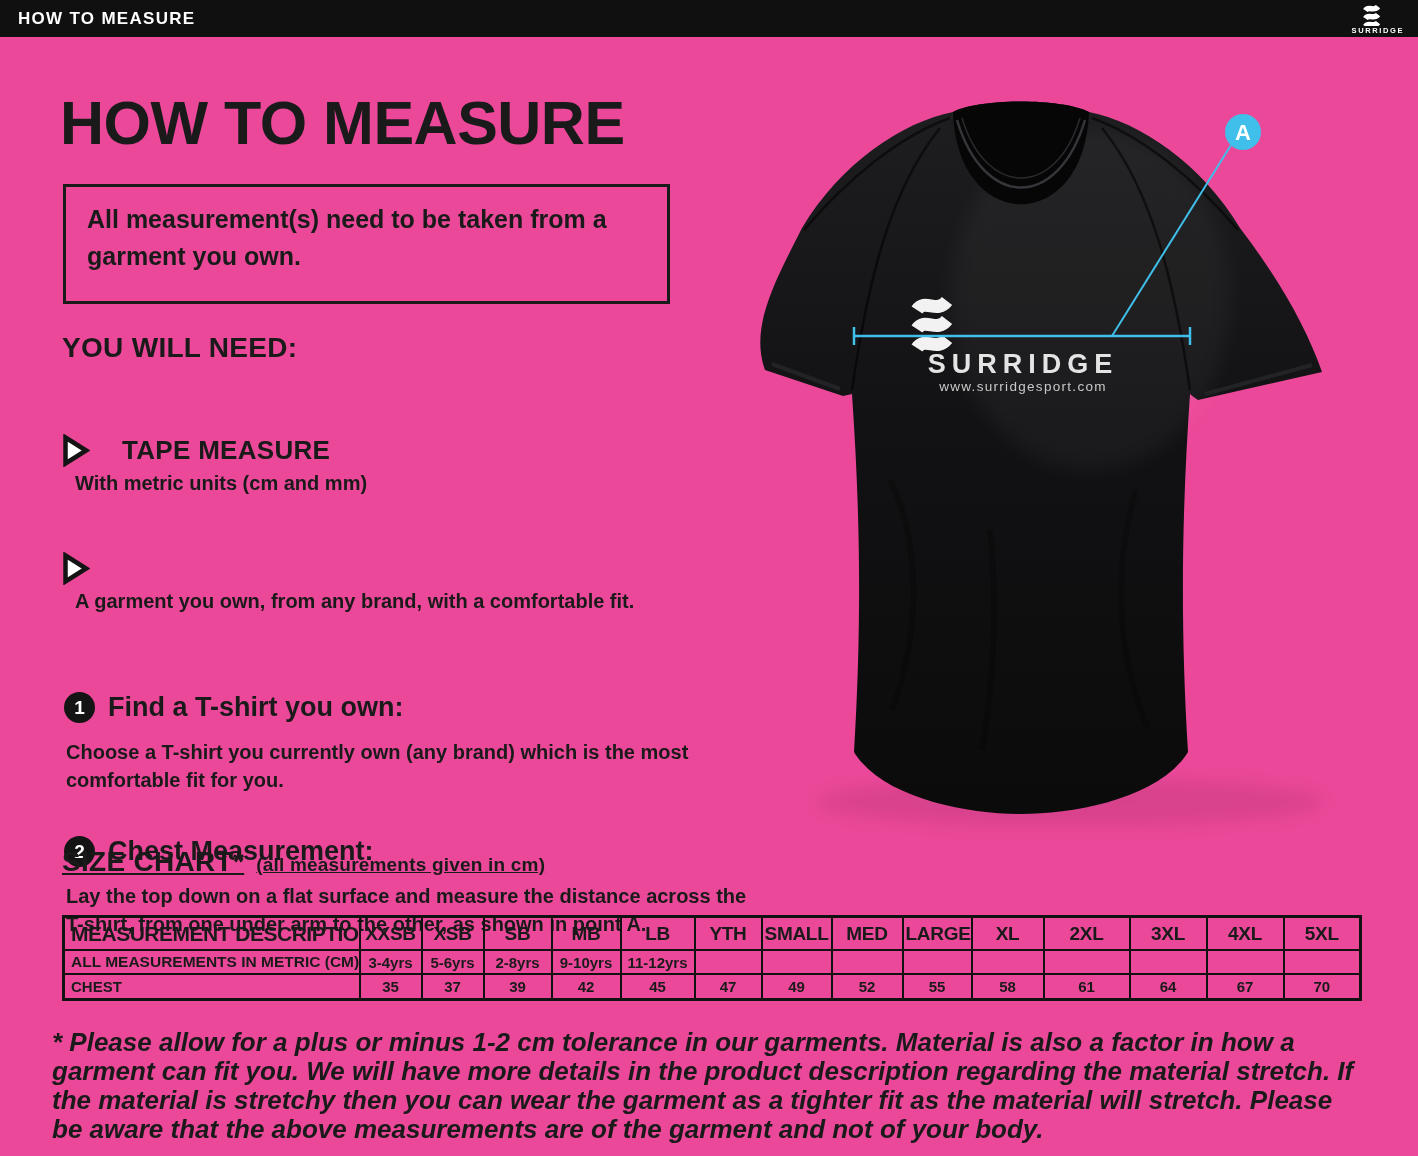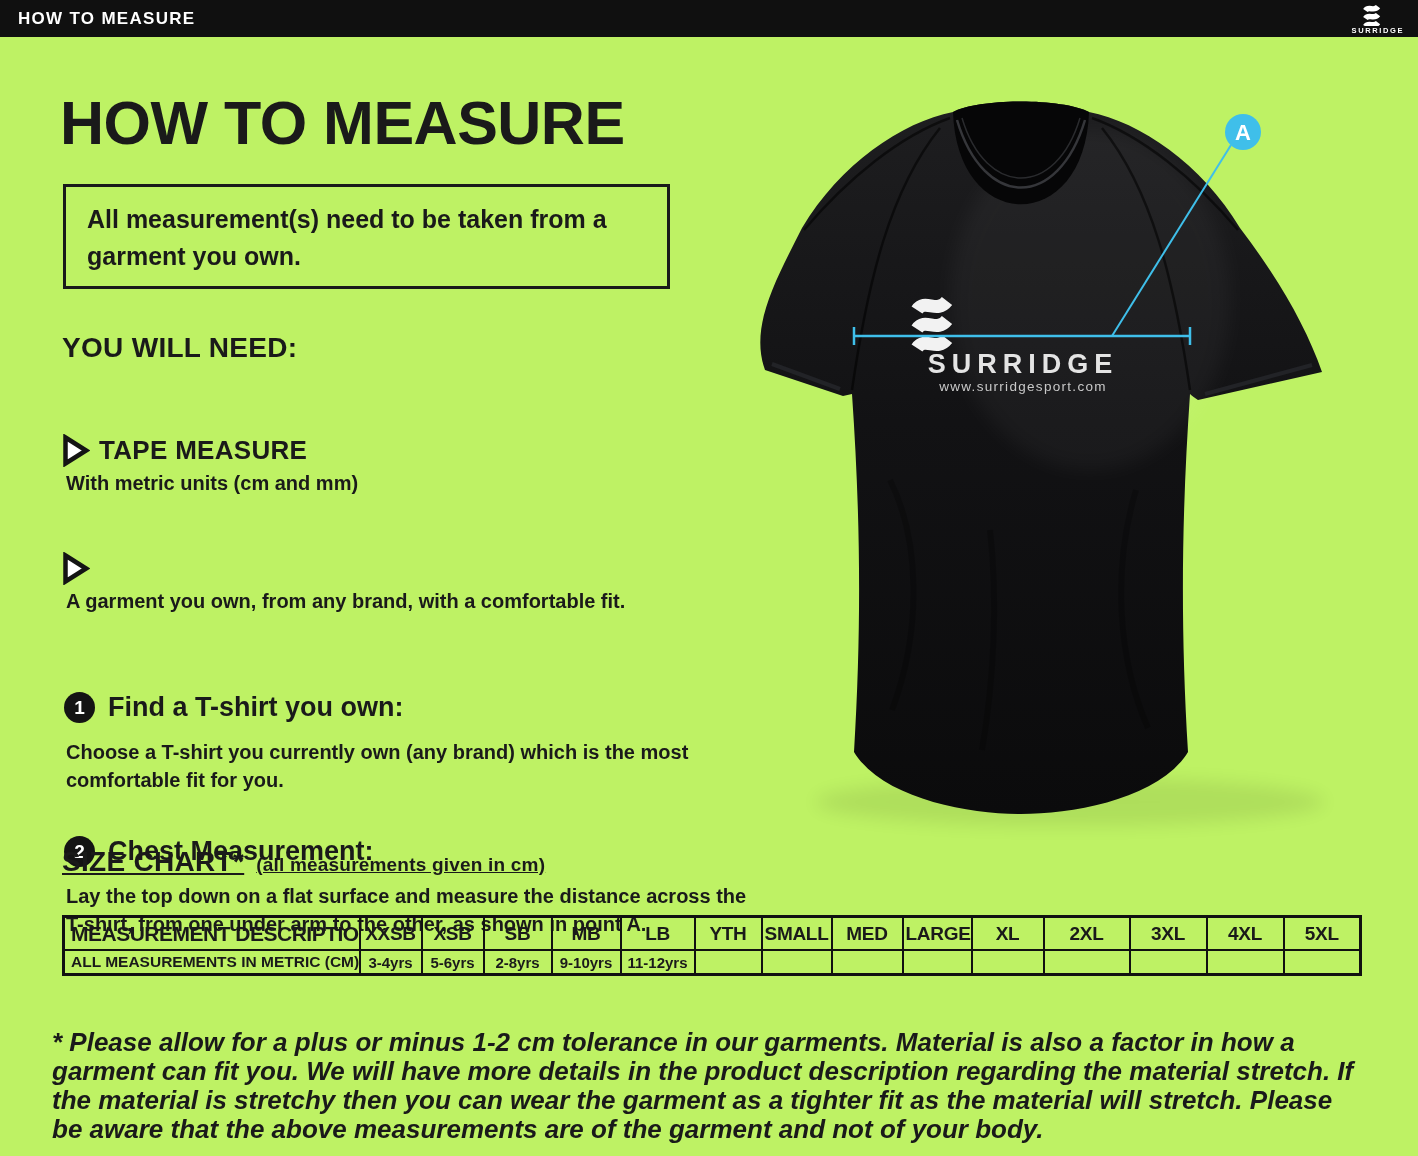--- a/index.html
+++ b/index.html
@@ -1,35 +1,35 @@
 <!DOCTYPE html>
 <html><head>
 <meta charset="utf-8">
 <style>
   html,body { margin:0; padding:0; background:#ffffff; }
   body { font-family:"Liberation Sans", sans-serif; }
-  .page { position:relative; width:1418px; height:1156px; background:#bef264; color:#1a1a1a; overflow:hidden; }
+  .page { position:relative; width:1418px; height:1156px; background:#ec4899; color:#1a1a1a; overflow:hidden; }
 
   
   .topbar { position:absolute; left:0; top:0; width:100%; height:37px; background:#101010;
             display:flex; align-items:center; justify-content:space-between;
             padding:0 14px 0 18px; box-sizing:border-box; }
   .topbar-title { color:#ffffff; font-size:17px; font-weight:bold; letter-spacing:1.3px; }
   .topbar-logo { display:flex; flex-direction:column; align-items:center; line-height:1; padding-top:2px; }
   .topbar-logo .logo-text { color:#ffffff; font-size:7.5px; font-weight:bold; letter-spacing:1.6px; margin-top:1px; }
 
   
   .h1 { position:absolute; left:60px; top:88px; font-size:61px; font-weight:bold; letter-spacing:-0.5px; white-space:nowrap; }
-  .note-box { position:absolute; left:63px; top:184px; width:607px; height:105px; box-sizing:border-box;
+  .note-box { position:absolute; left:63px; top:184px; width:607px; height:120px; box-sizing:border-box;
               border:3px solid #1a1a1a; padding:14px 21px; font-size:25px; font-weight:bold; line-height:37px; }
   .section-h { position:absolute; font-size:28px; font-weight:bold; letter-spacing:0.3px; white-space:nowrap; }
-  .need-item { position:absolute; display:flex; align-items:center; gap:9px;justify-content:flex-end; }
+  .need-item { position:absolute; display:flex; align-items:center; gap:32px;justify-content:flex-end; }
   .need-item .tri { flex:0 0 auto; display:block; }
   .need-label { font-size:26px; font-weight:bold; letter-spacing:0.3px; white-space:nowrap; }
-  .need-desc { position:absolute; font-size:20px; font-weight:bold; white-space:nowrap; }
+  .need-desc { position:absolute; font-size:20px; font-weight:bold; white-space:nowrap;margin-left:9px; }
   .step-head { position:absolute; display:flex; align-items:center; gap:13px; }
   .step-num { width:31px; height:31px; border-radius:50%; background:#141414; color:#fff;
               display:flex; align-items:center; justify-content:center;
               font-size:19px; font-weight:bold; flex:0 0 auto; }
   .step-title { font-size:27px; font-weight:bold; white-space:nowrap; }
   .step-desc { position:absolute; font-size:20px; font-weight:bold; line-height:28px; }
   .sizechart-h { position:absolute; left:62px; top:846px; display:flex; align-items:baseline; gap:12px;text-decoration:underline; }
   .sizechart-h .sub { font-size:19px; font-weight:bold; letter-spacing:0.2px; }
 
   
@@ -155,20 +155,37 @@
         <td></td>
         <td></td>
         <td></td>
         <td></td>
         <td></td>
         <td></td>
         <td></td>
         <td></td>
         <td></td>
       </tr>
+      <tr class="r2">
+        <td class="c0">CHEST</td>
+        <td>35</td>
+        <td>37</td>
+        <td>39</td>
+        <td>42</td>
+        <td>45</td>
+        <td>47</td>
+        <td>49</td>
+        <td>52</td>
+        <td>55</td>
+        <td>58</td>
+        <td>61</td>
+        <td>64</td>
+        <td>67</td>
+        <td>70</td>
+      </tr>
     </tbody>
   </table>
 
   <div class="footnote">* Please allow for a plus or minus 1-2 cm tolerance in our garments. Material is also a factor in how a garment can fit you. We will have more details in the product description regarding the material stretch.  If the material is stretchy then you can wear the garment as a tighter fit as the material will stretch.  Please be aware that the above measurements are of the garment and not of your body.</div>
 
   <div class="shirt-wrap">
     <svg width="660" height="780" viewBox="0 0 660 780" aria-hidden="false">
       <defs>
         <linearGradient id="bodyGrad" x1="0" y1="0" x2="0" y2="1">
           <stop offset="0" stop-color="#1e1e20"></stop>

